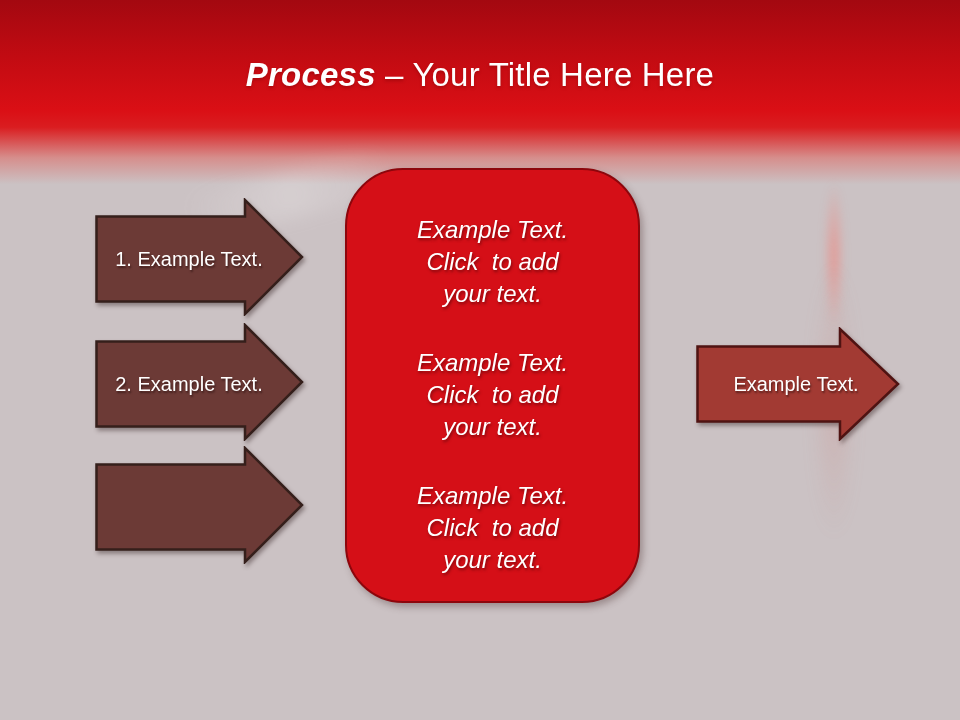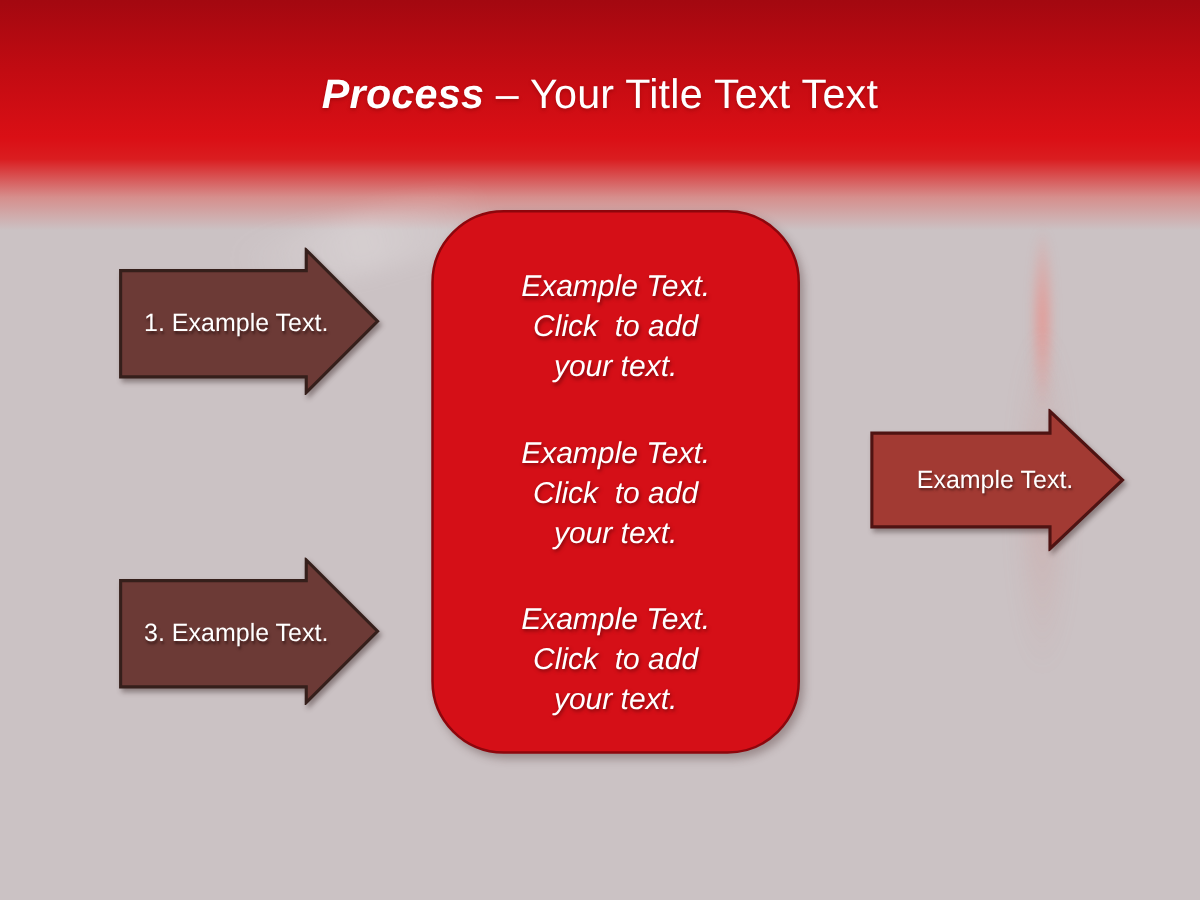--- a/index.html
+++ b/index.html
@@ -99,35 +99,40 @@
 </head>
 <body>
 
 <div class="slide">
 
   <div class="header"></div>
   <div class="flame-a"></div>
   <div class="flame-b"></div>
   <div class="streak"></div>
 
-  <div class="title"><span class="bold">Process</span><span> – Your Title Text Text</span></div>
+  <div class="title"><span class="bold">Process</span><span> – Your Title Here Here</span></div>
 
   <div class="arrow arrow-left" style="top:198px">
     <svg width="210" height="118" viewBox="0 0 210 118">
       <polygon points="1.5,18.5 150,18.5 150,2 207,59 150,116 150,103.5 1.5,103.5" fill="#6c3a36" stroke="#351f1b" stroke-width="2.5" stroke-linejoin="miter"></polygon>
     </svg>
     <div class="arrow-label">1. Example Text.</div>
   </div>
 
+  <div class="arrow arrow-left" style="top:323px">
+    <svg width="210" height="118" viewBox="0 0 210 118">
+      <polygon points="1.5,18.5 150,18.5 150,2 207,59 150,116 150,103.5 1.5,103.5" fill="#6c3a36" stroke="#351f1b" stroke-width="2.5" stroke-linejoin="miter"></polygon>
+    </svg>
+    <div class="arrow-label">2. Example Text.</div>
+  </div>
 
   <div class="arrow arrow-left" style="top:446px">
     <svg width="210" height="118" viewBox="0 0 210 118">
       <polygon points="1.5,18.5 150,18.5 150,2 207,59 150,116 150,103.5 1.5,103.5" fill="#6c3a36" stroke="#351f1b" stroke-width="2.5" stroke-linejoin="miter"></polygon>
     </svg>
-    <div class="arrow-label">3. Example Text.</div>
   </div>
 
   <div class="center-box">
     <div class="box-para">
       <div class="box-line">Example Text.</div>
       <div class="box-line">Click  to add</div>
       <div class="box-line">your text.</div>
     </div>
     <div class="box-para">
       <div class="box-line">Example Text.</div>

